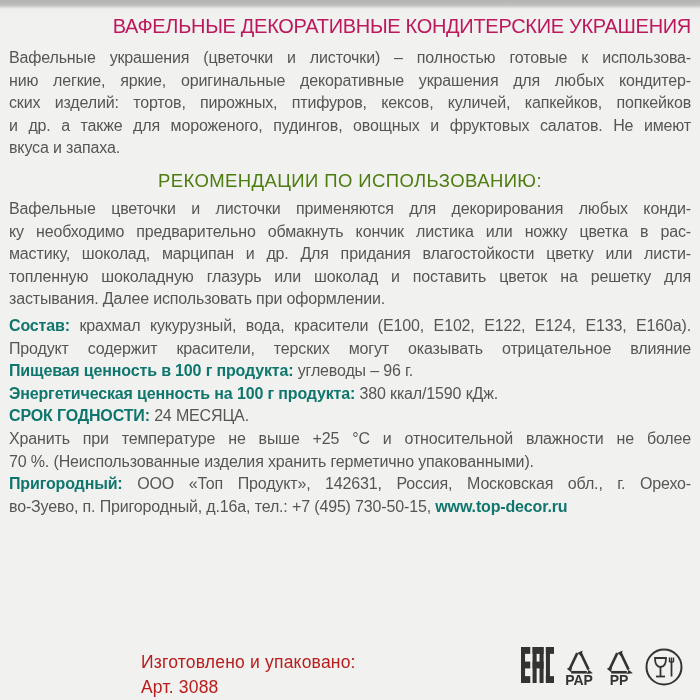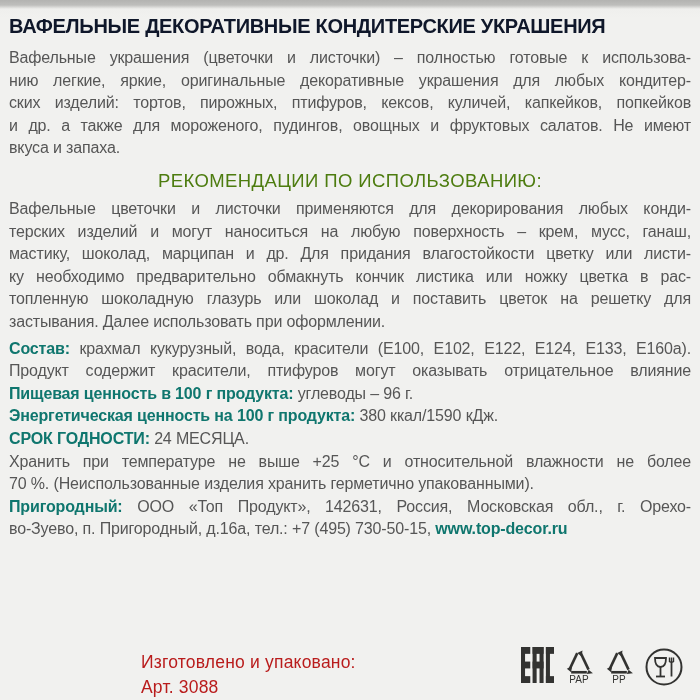--- a/index.html
+++ b/index.html
@@ -8,22 +8,22 @@
     background:#f1f1ef;
     font-family:"Liberation Sans", sans-serif;
     color:#565656;
   }
   .top-edge{
     position:absolute;top:0;left:0;right:0;height:18px;
     background:linear-gradient(#b3b3b1 0px,#bebebc 5px,#efefed 9px,#f1f1ef 18px);
   }
   .content{position:absolute;left:9px;right:9px;top:13px;}
   .title{
-    margin:0 0 7px 0;text-align:left;
-    font-size:20px;font-weight:bold;color:#0f172a;
+    margin:0 0 7px 0;text-align:right;
+    font-size:20px;font-weight:normal;color:#be185d;
     letter-spacing:-0.3px;line-height:27px;
   }
   .line{
     font-size:16px;line-height:22.6px;letter-spacing:-0.15px;
     white-space:normal;
   }
   .jl{text-align:justify;text-align-last:justify;}
   .heading{
     margin:9px 0 5px 0;text-align:center;
     font-size:18.5px;color:#4d7c0f;letter-spacing:0.4px;line-height:24px;
@@ -33,21 +33,21 @@
   .footer-text{
     position:absolute;left:141px;top:650px;
     font-size:17.5px;color:#b91c1c;line-height:25px;letter-spacing:0.2px;
   }
   .marks{
     position:absolute;right:16px;top:647px;
     display:flex;align-items:flex-start;gap:10px;
   }
   .mark{display:flex;flex-direction:column;align-items:center;}
   .mark-label{
-    font-size:10px;font-weight:normal;color:#333331;line-height:10px;margin-top:1px;
+    font-size:14px;font-weight:bold;color:#333331;line-height:10px;margin-top:1px;
     font-family:"Liberation Sans", sans-serif;
   }
   svg{display:block;}
 </style>
 </head>
 <body>
 
 <div class="top-edge"></div>
 
 <div class="content">
@@ -59,30 +59,29 @@
     <div class="line jl">нию легкие, яркие, оригинальные декоративные украшения для любых кондитер-</div>
     <div class="line jl">ских изделий: тортов, пирожных, птифуров, кексов, куличей, капкейков, попкейков</div>
     <div class="line jl">и др. а также для мороженого, пудингов, овощных и фруктовых салатов. Не имеют</div>
     <div class="line">вкуса и запаха.</div>
   </div>
 
   <div class="heading">РЕКОМЕНДАЦИИ ПО ИСПОЛЬЗОВАНИЮ:</div>
 
   <div>
     <div class="line jl">Вафельные цветочки и листочки применяются для декорирования любых конди-</div>
-    <div class="line jl">терских изделий и могут наноситься на любую поверхность – крем, мусс, ганаш,</div>
+    <div class="line jl">ку необходимо предварительно обмакнуть кончик листика или ножку цветка в рас-</div>
     <div class="line jl">мастику, шоколад, марципан и др. Для придания влагостойкости цветку или листи-</div>
-    <div class="line jl">ку необходимо предварительно обмакнуть кончик листика или ножку цветка в рас-</div>
     <div class="line jl">топленную шоколадную глазурь или шоколад и поставить цветок на решетку для</div>
     <div class="line">застывания. Далее использовать при оформлении.</div>
   </div>
 
   <div class="gap">
     <div class="line jl"><b>Состав:</b> <span>крахмал кукурузный, вода, красители (Е100, Е102, Е122, Е124, Е133, Е160а).</span></div>
-    <div class="line jl">Продукт содержит красители, птифуров могут оказывать отрицательное влияние</div>
+    <div class="line jl">Продукт содержит красители, терских могут оказывать отрицательное влияние</div>
   </div>
 
   <div class="line"><b>Пищевая ценность в 100 г продукта:</b> <span>углеводы – 96 г.</span></div>
 
   <div class="line"><b>Энергетическая ценность на 100 г продукта:</b> <span>380 ккал/1590 кДж.</span></div>
 
   <div class="line"><b>СРОК ГОДНОСТИ:</b> <span>24 МЕСЯЦА.</span></div>
 
   <div>
     <div class="line jl">Хранить при температуре не выше +25 °С и относительной влажности не более</div>

